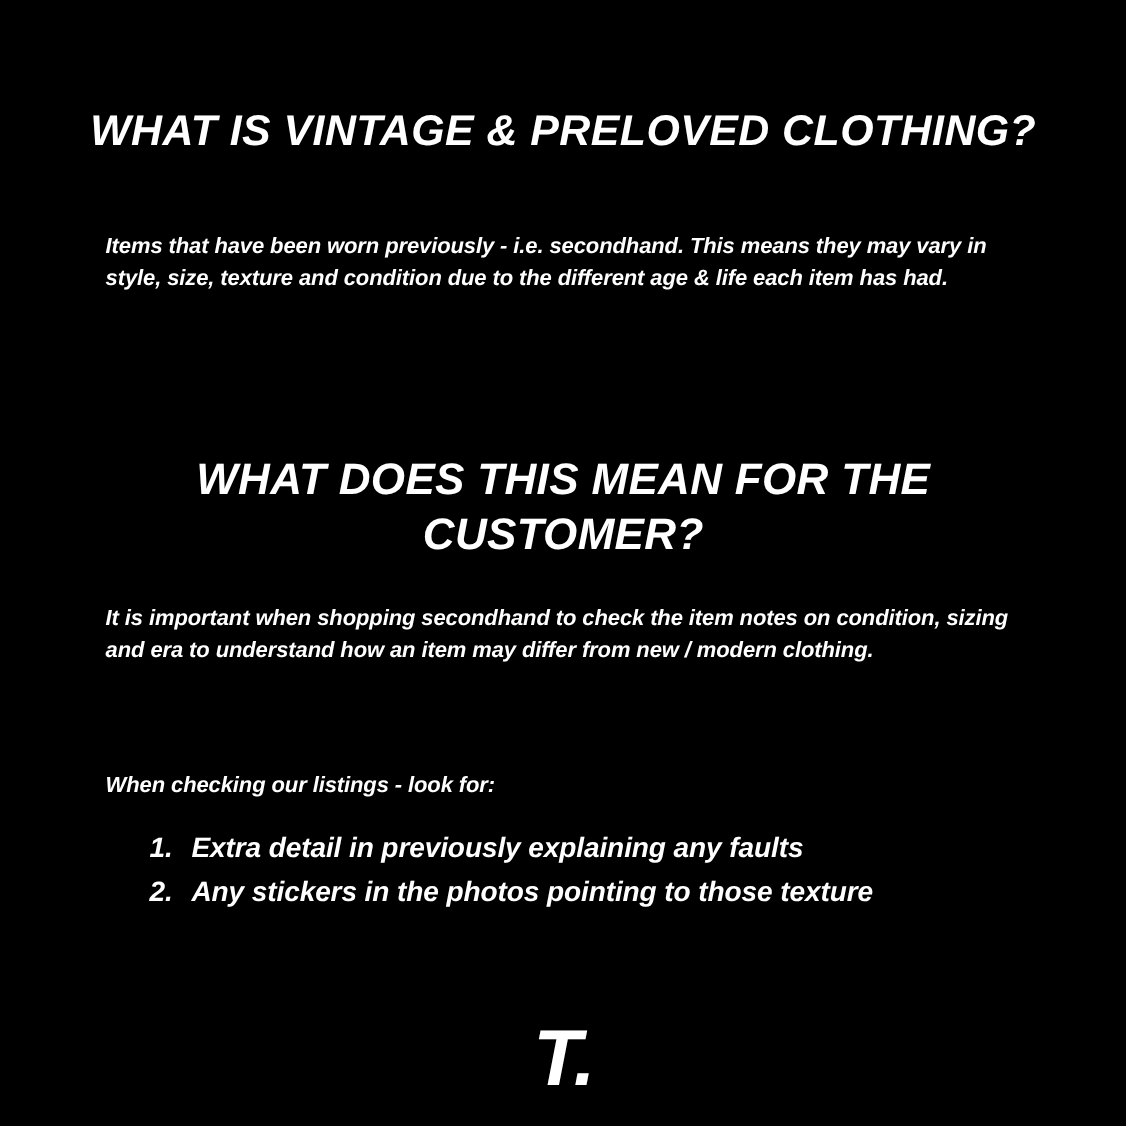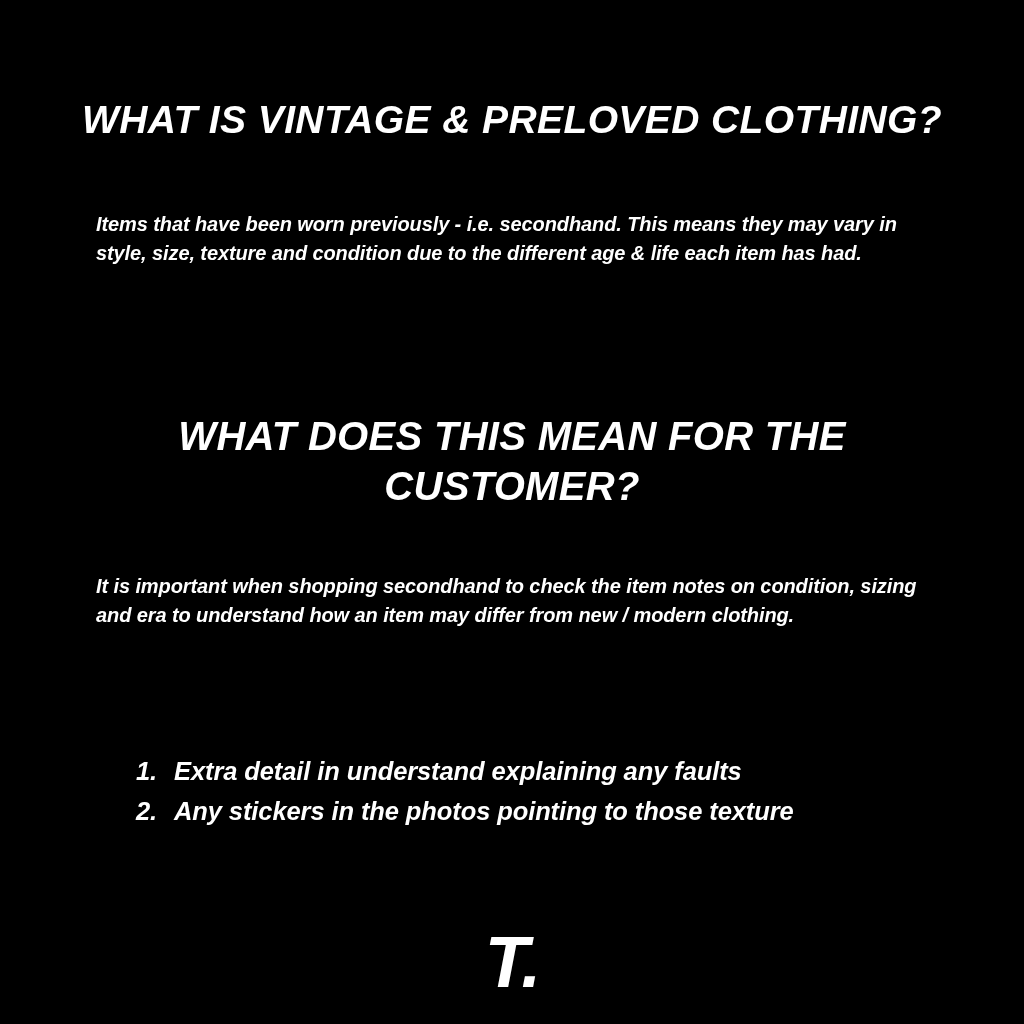--- a/index.html
+++ b/index.html
@@ -50,21 +50,21 @@
     left: 140px;
     width: 744px;
     text-align: center;
     font-size: 40px;
     font-weight: bold;
     font-style: italic;
     line-height: 1.25;
     letter-spacing: 0.3px;
     text-transform: uppercase;
   }
-  .para-2 { top: 552px; }
+  .para-2 { top: 528px; }
   .para-3 { top: 680px; }
   .list {
     position: absolute;
     top: 752px;
     left: 122px;
     margin: 0;
     padding: 0 0 0 42px;
     width: 820px;
     font-size: 25.5px;
     font-weight: bold;
@@ -97,23 +97,24 @@
 <div class="page">
 
   <h1 class="heading-main">WHAT IS VINTAGE &amp; PRELOVED CLOTHING?</h1>
 
   <p class="para para-1">Items that have been worn previously - i.e. secondhand. This means they may vary in style, size, texture and condition due to the different age &amp; life each item has had.</p>
 
   <h2 class="heading-sub">WHAT DOES THIS MEAN FOR THE CUSTOMER?</h2>
 
   <p class="para para-2">It is important when shopping secondhand to check the item notes on condition, sizing and era to understand how an item may differ from new / modern clothing.</p>
 
+  <p class="para para-3">When checking our listings - look for:</p>
 
   <ol class="list">
-    <li>Extra detail in understand explaining any faults</li>
+    <li>Extra detail in previously explaining any faults</li>
     <li>Any stickers in the photos pointing to those texture</li>
   </ol>
 
   <div class="logo">
     <span class="logo-mark">T.</span>
   </div>
 
 </div>
 
 </body></html>

